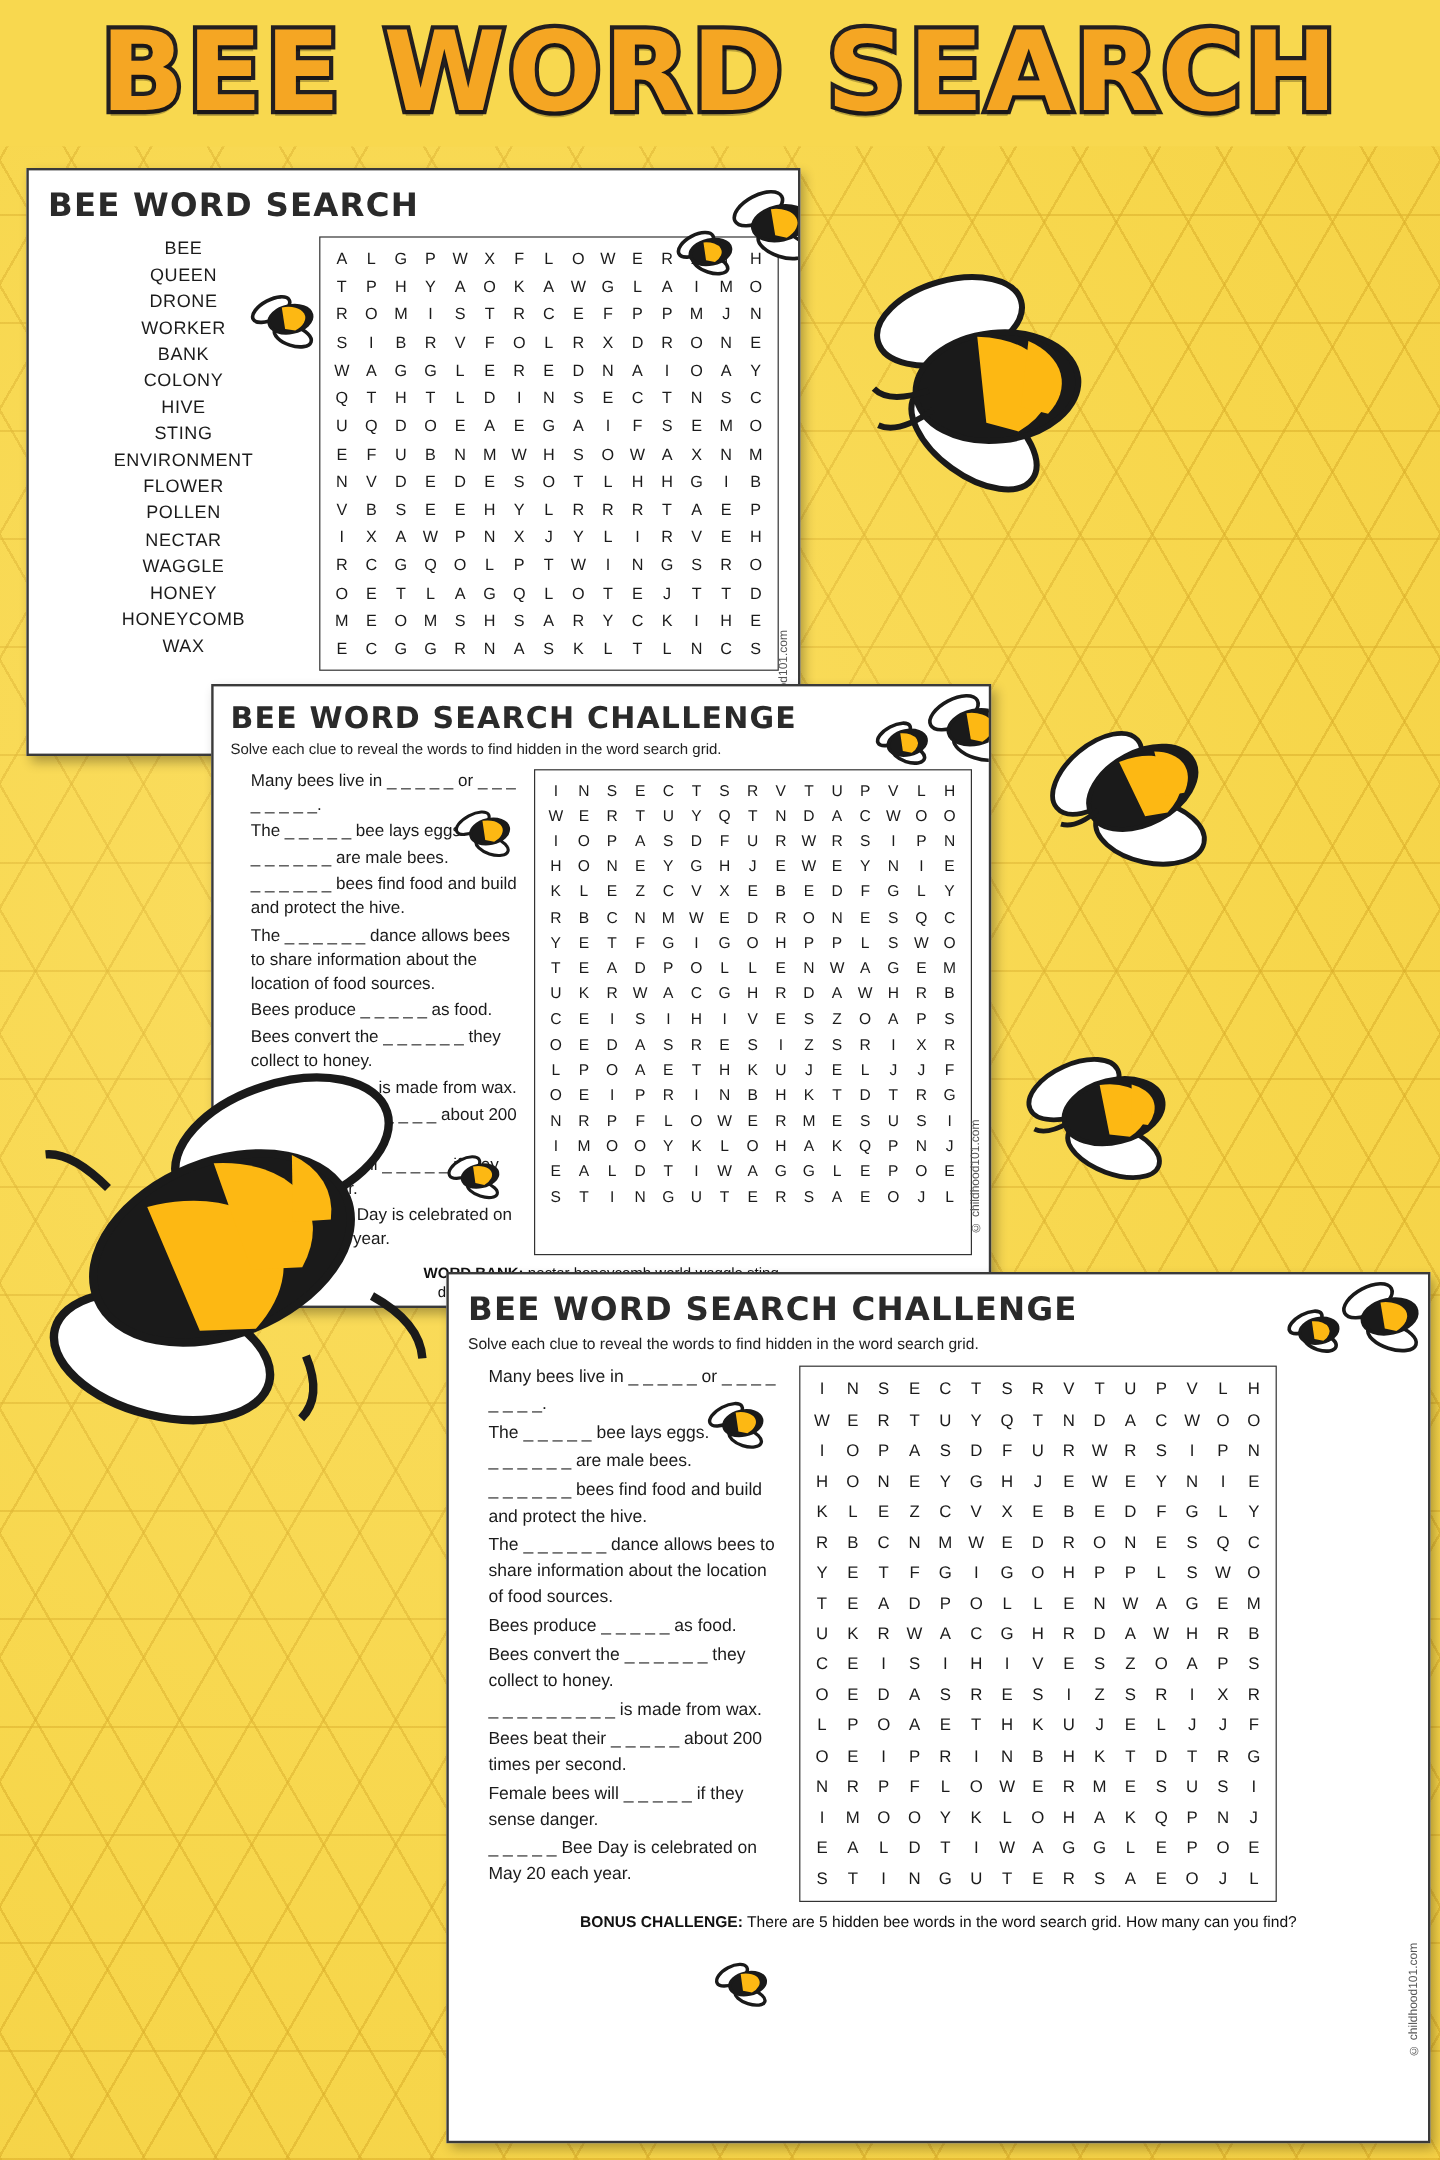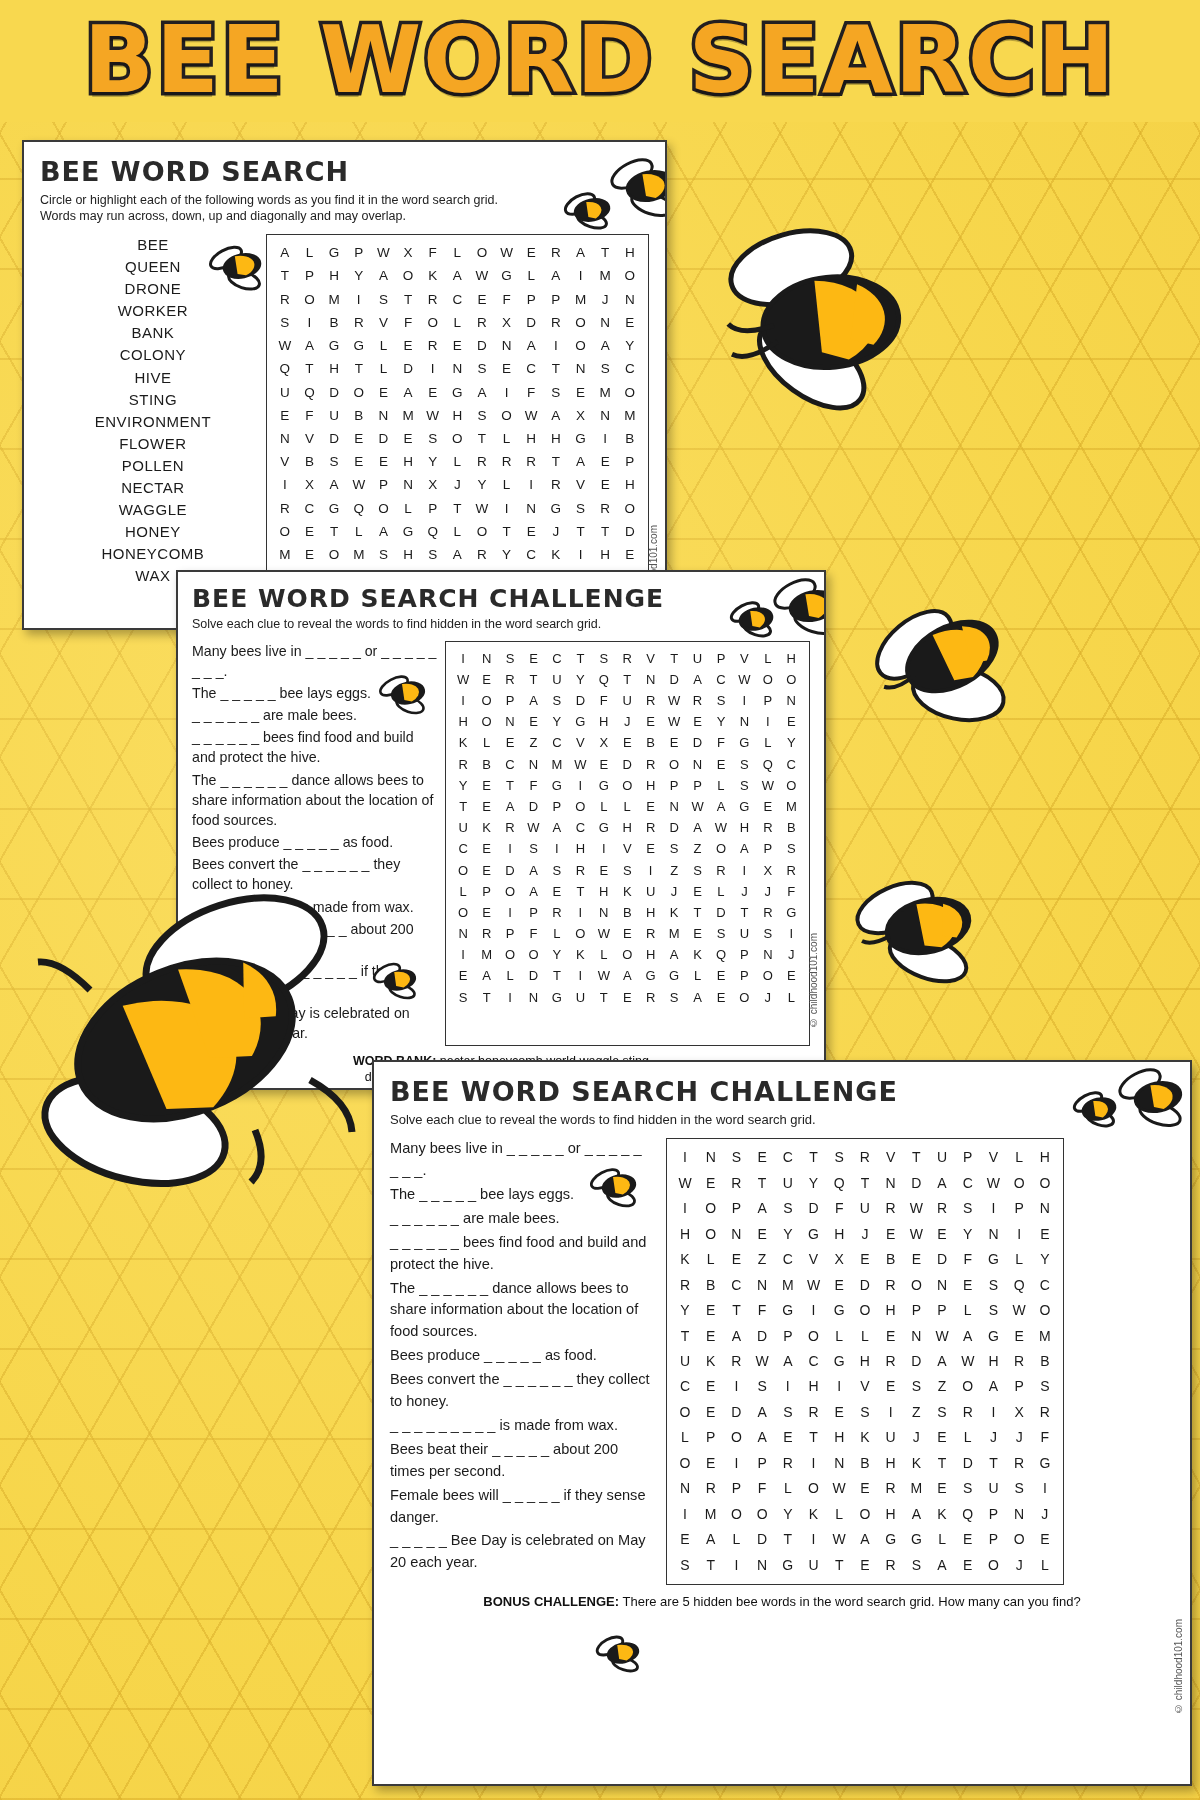--- a/index.html
+++ b/index.html
@@ -128,21 +128,21 @@
   }
   #sheet-medium .sheet-title { font-size: 25px; }
   #sheet-medium .sheet-sub { font-size: 12.5px; margin-top: 4px; }
   #sheet-medium .body-row { display: flex; margin-top: 8px; }
   .clue-list {
     width: 250px;
     font-size: 14.2px;
     line-height: 1.42;
     color: #1b1b1b;
   }
-  .clue-list p { margin: 0 0 2px 0; }
+  .clue-list p { margin: 0 0 2px 17px; }
   #sheet-medium .grid-box { width: 352px; margin-left: 6px; }
   #sheet-medium .grid-cell { width: 19px; font-size: 13px; }
   #sheet-medium .grid-row { line-height: 1.63; }
   .word-bank {
     font-size: 12.5px;
     text-align: center;
     margin-top: 7px;
     line-height: 1.35;
     color: #111;
   }
@@ -268,21 +268,20 @@
     <ellipse cx="30" cy="24" rx="26" ry="13" fill="#ffffff" stroke="#1a1a1a" stroke-width="3.5" transform="rotate(-26 30 24)"></ellipse>
     <ellipse cx="55" cy="58" rx="25" ry="12" fill="#ffffff" stroke="#1a1a1a" stroke-width="3.5" transform="rotate(20 55 58)"></ellipse>
     <ellipse cx="56" cy="38" rx="28" ry="17" fill="#1a1a1a" stroke="#1a1a1a" stroke-width="3.5" transform="rotate(-12 56 38)"></ellipse>
     <path d="M50 22 a28 17 0 0 1 9 31 l-11 -4 z" fill="#FDB813" transform="rotate(-12 56 38)"></path>
     <path d="M69 26 a28 17 0 0 1 3 23 l-9 -3 z" fill="#FDB813" transform="rotate(-12 56 38)"></path>
   </svg>
 </div>
 
 <div class="sheet" id="sheet-easy">
   <div class="sheet-title">BEE WORD SEARCH</div>
-  <div class="sheet-sub">Circle or highlight each of the following words as you find it in the word search grid. Words may run across, down, up and diagonally and may overlap.</div>
 
   <div class="body-row">
     <div class="word-list" id="easy-words">
         <div>BEE</div>
         <div>QUEEN</div>
         <div>DRONE</div>
         <div>WORKER</div>
         <div>BANK</div>
         <div>COLONY</div>
         <div>HIVE</div>

